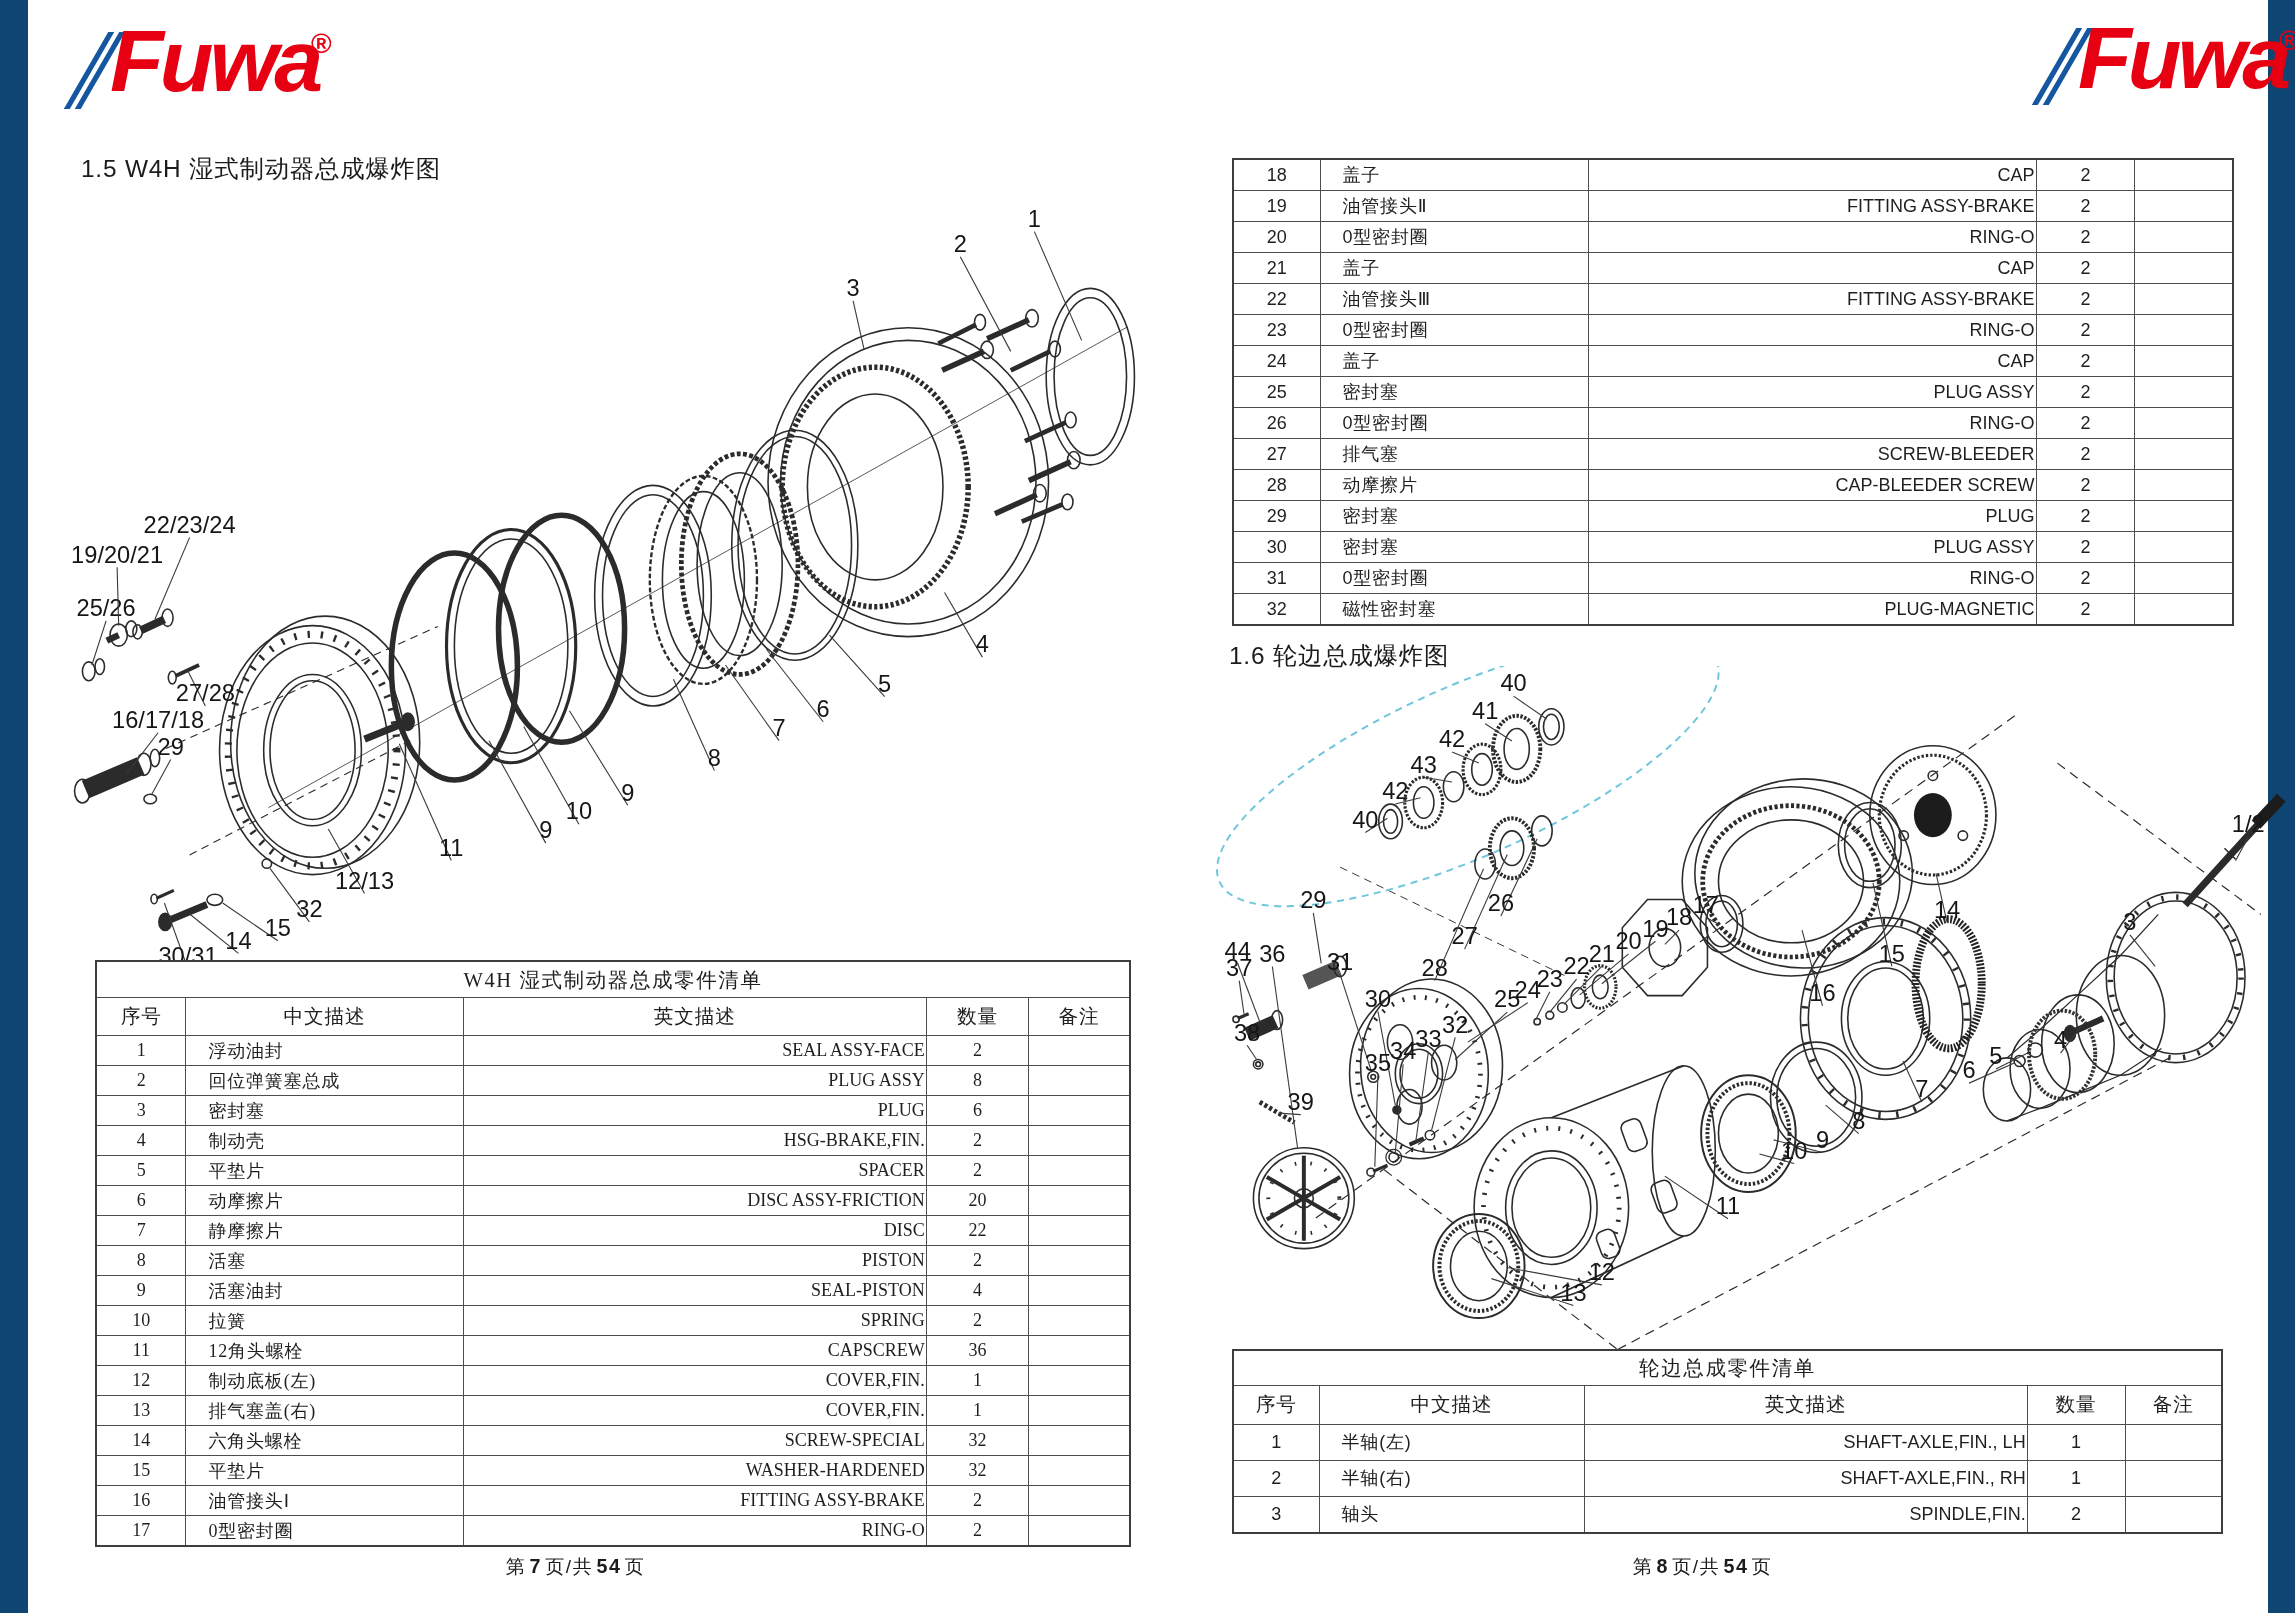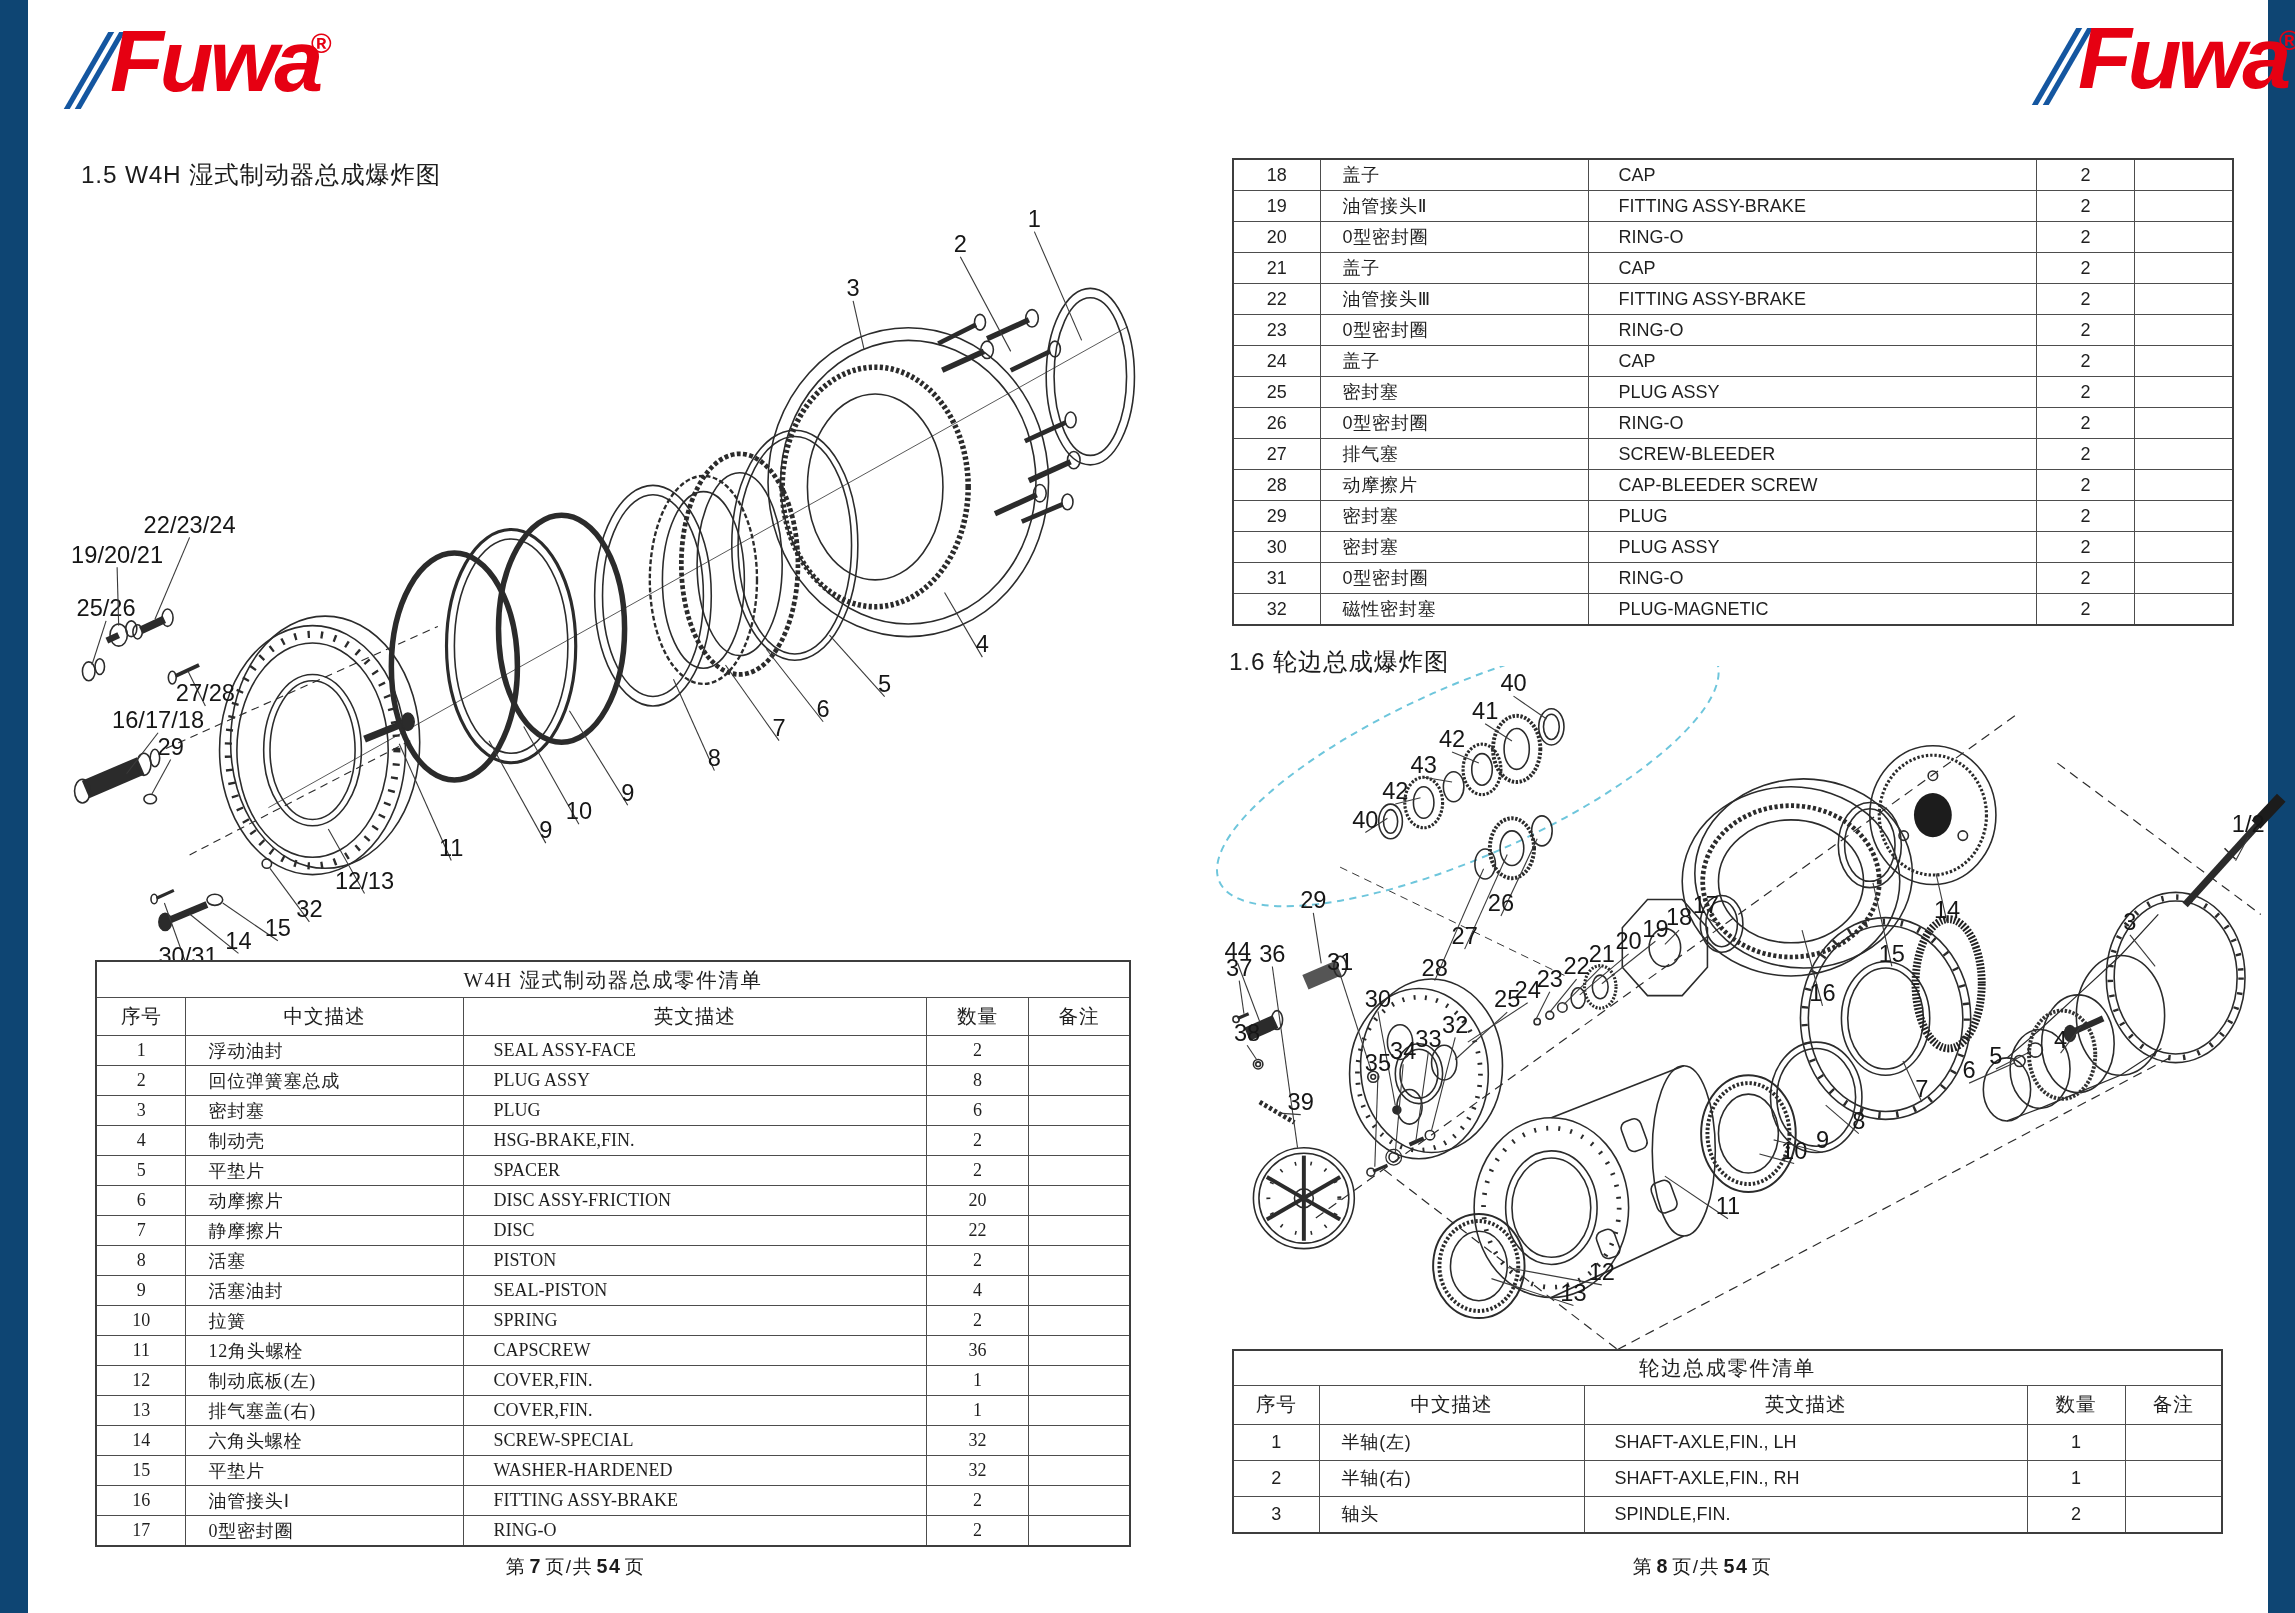--- a/index.html
+++ b/index.html
@@ -19,34 +19,34 @@
   .logo .slash{position:absolute;top:11px;background:#1456a0;transform:skewX(-30deg);}
   .logo .s1{left:11px;width:5.5px;height:77px;}
   .logo .s2{left:22px;width:5.5px;height:77px;}
   .logo-word{
     position:absolute;left:35px;top:-12.6px;
     color:#e60012;font-style:italic;font-weight:bold;
     font-size:88px;letter-spacing:-3.9px;line-height:1.2;
   }
   .logo-reg{position:absolute;left:236px;top:7.9px;color:#e60012;font-size:28px;font-weight:bold;}
 
-  .section-title{position:absolute;font-size:24.4px;color:#1c1c1c;letter-spacing:0.8px;margin-top:6px;}
+  .section-title{position:absolute;font-size:24.4px;color:#1c1c1c;letter-spacing:0.8px;}
   .title-15{left:81px;top:153px;}
   .title-16{left:1229px;top:640px;}
 
   
   table.parts{border-collapse:collapse;table-layout:fixed;background:#fff;
     border:2.4px solid #3d3d3d;position:absolute;}
   table.parts td,table.parts th{border:1.3px solid #4d4d4d;font-weight:normal;
     font-size:18px;color:#1f1f1f;overflow:hidden;white-space:nowrap;}
   table.parts .title-row td{font-size:20.5px;text-align:center;letter-spacing:1.6px;}
   table.parts th{font-size:19.7px;text-align:center;letter-spacing:0.8px;}
   table.parts td.c0{text-align:center;}
   table.parts td.c1{text-align:left;padding-left:22px;letter-spacing:0.8px;}
-  table.parts td.c2{text-align:left;padding-left:30px;}
+  table.parts td.c2{text-align:right;padding-left:30px;}
   table.parts td.c3{text-align:center;}
   table.parts td.c4{text-align:center;}
 
   #left-table{left:95px;top:960px;width:1036px;font-family:Liberation Serif, serif;}
   #left-table .title-row td{height:33px;}
   #left-table th{height:35px;}
   #left-table tbody td{height:27px;}
 
   #right-cont-table{left:1232px;top:158px;width:1002px;}
   #right-cont-table tbody td{height:28px;}

